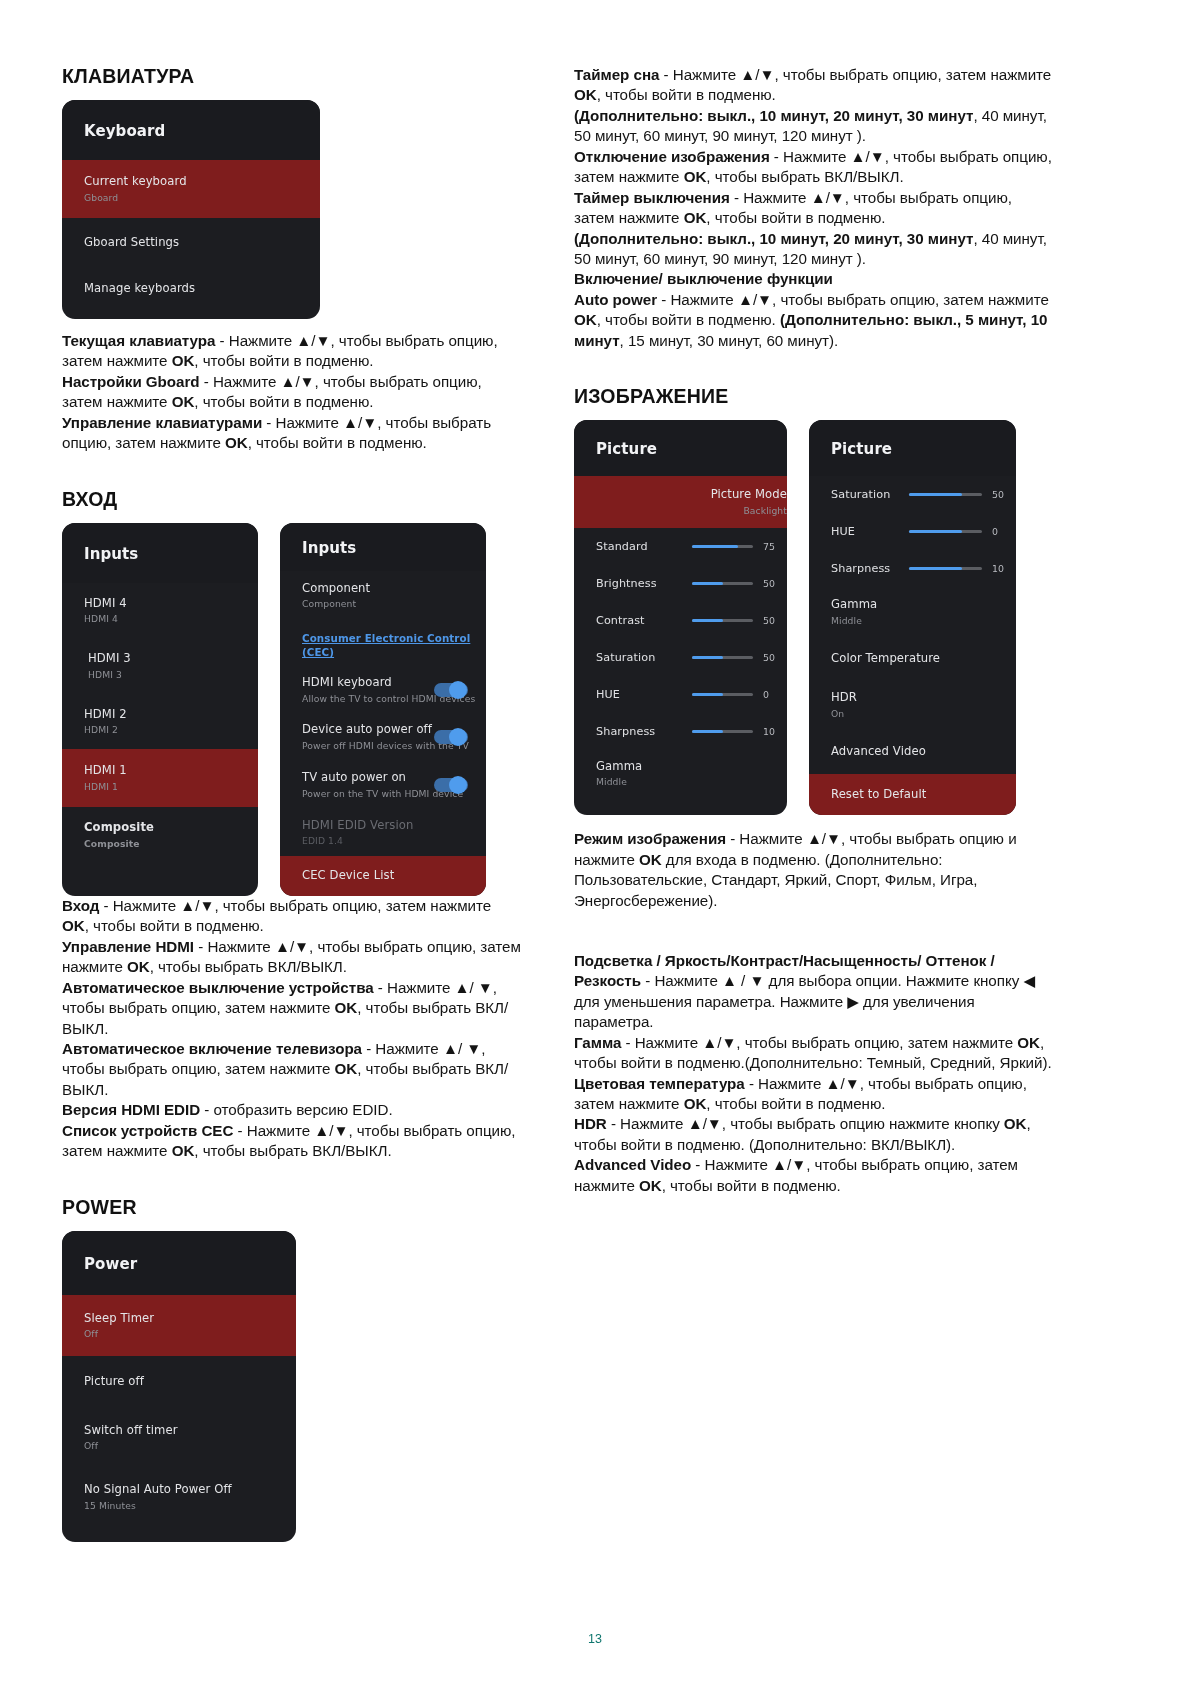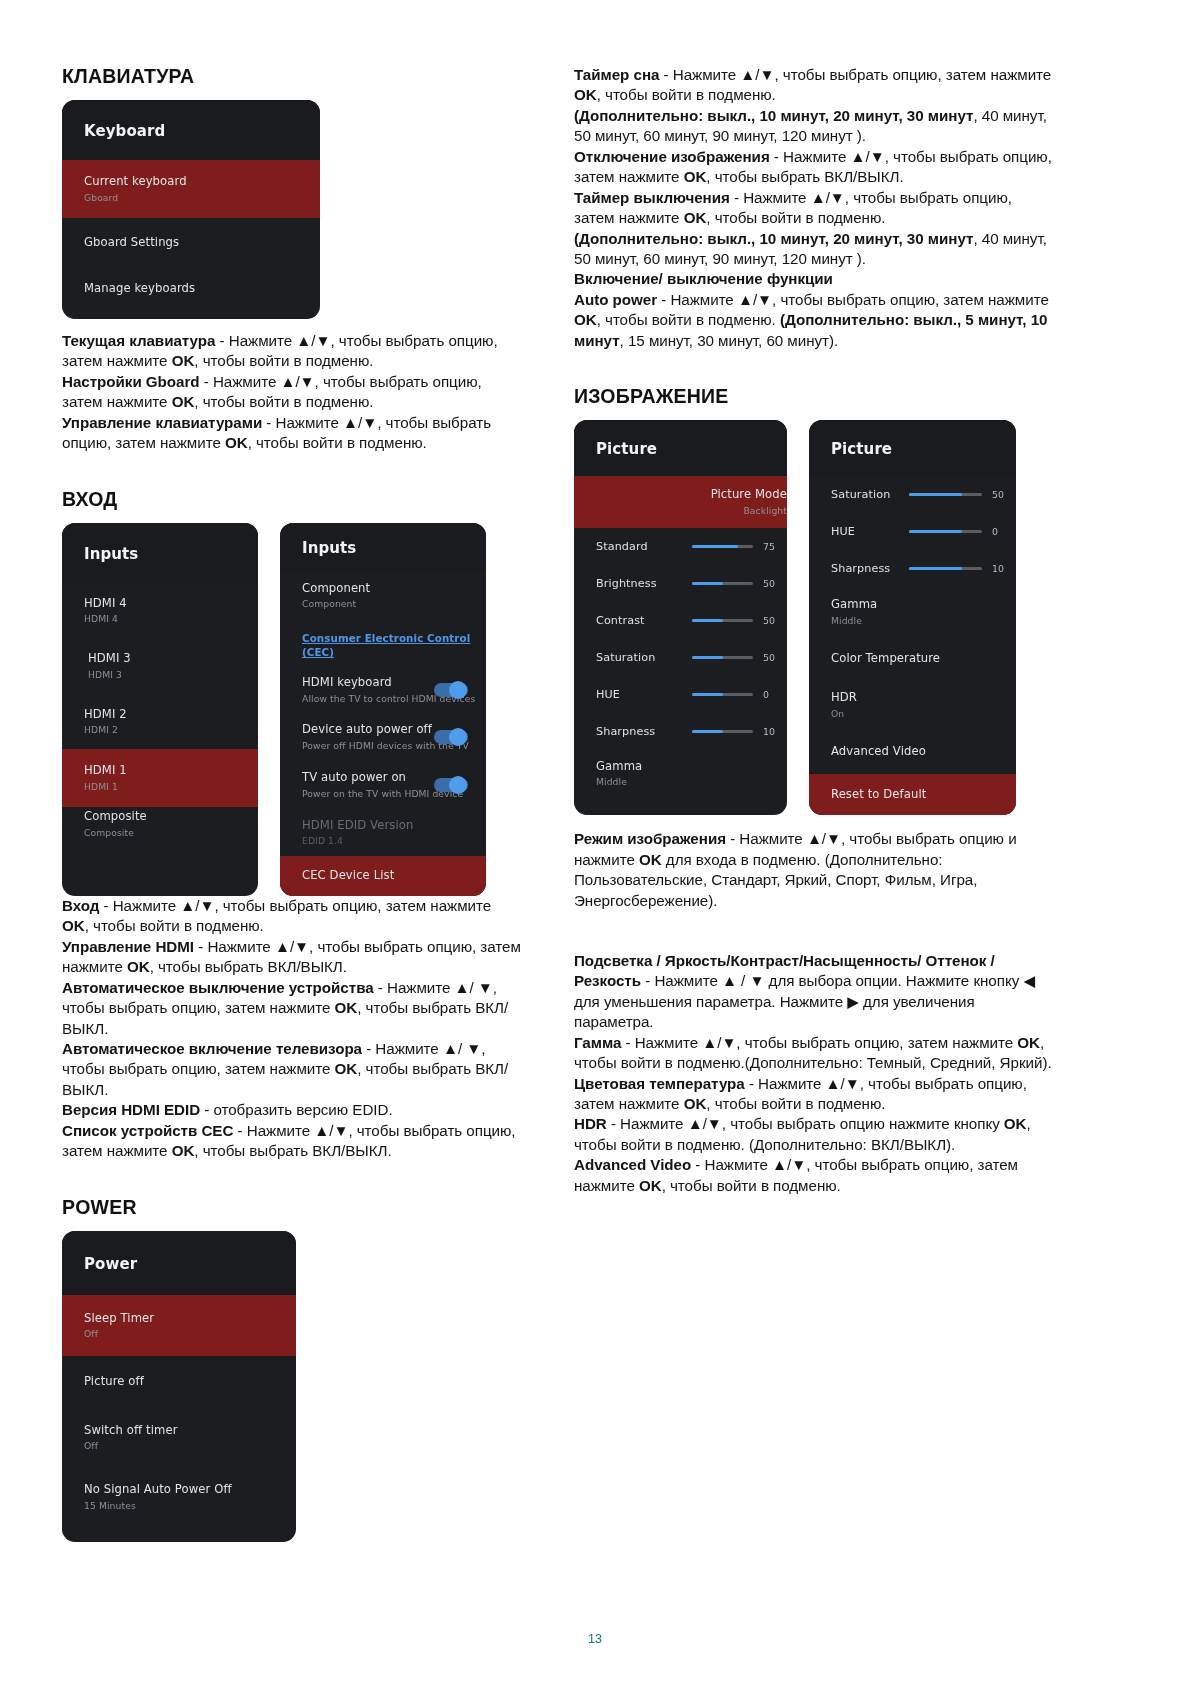--- a/index.html
+++ b/index.html
@@ -181,21 +181,21 @@
             <div class="t2">HDMI 3</div>
           </div>
           <div class="row" style="padding-top:13px;padding-bottom:13px;">
             <div class="t1">HDMI 2</div>
             <div class="t2">HDMI 2</div>
           </div>
           <div class="row sel" style="padding-top:14px;padding-bottom:14px;">
             <div class="t1">HDMI 1</div>
             <div class="t2">HDMI 1</div>
           </div>
-          <div class="row" style="padding-top:2px;padding-bottom:18px;">
+          <div class="row" style="padding-top:13px;padding-bottom:18px;font-weight:bold;">
             <div class="t1">Composite</div>
             <div class="t2">Composite</div>
           </div>
         </div>
 
         <div class="panel inputs-b">
           <div class="p-head" style="padding-top:16px;padding-bottom:14px;">Inputs</div>
           <div class="row" style="padding-top:10px;padding-bottom:10px;">
             <div class="t1">Component</div>
             <div class="t2">Component</div>

